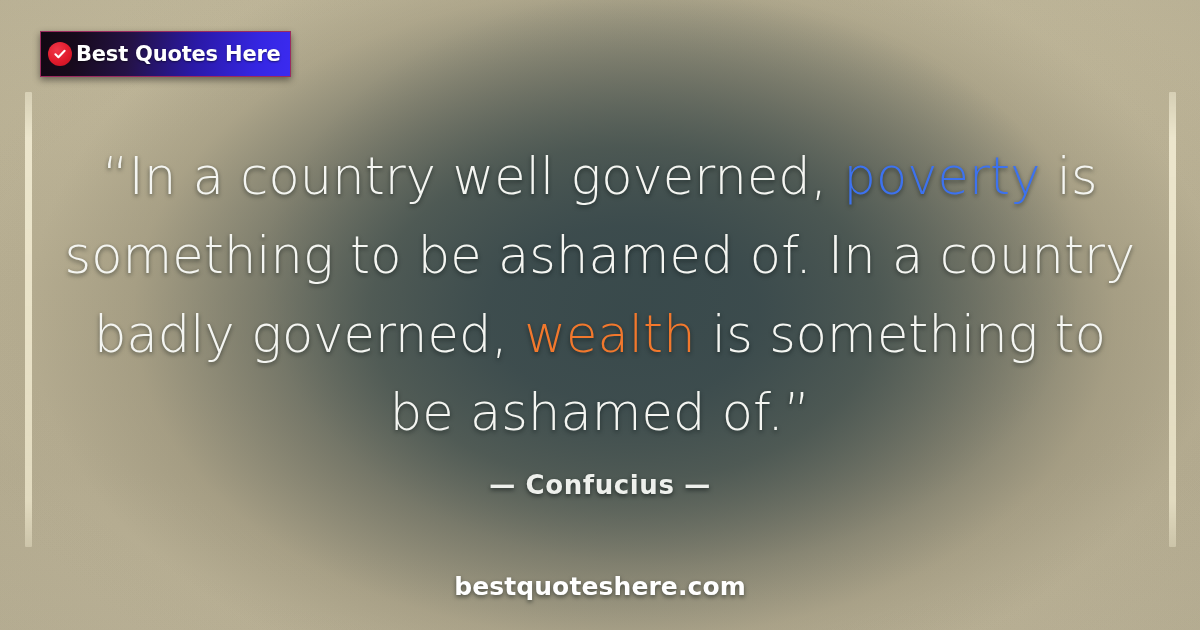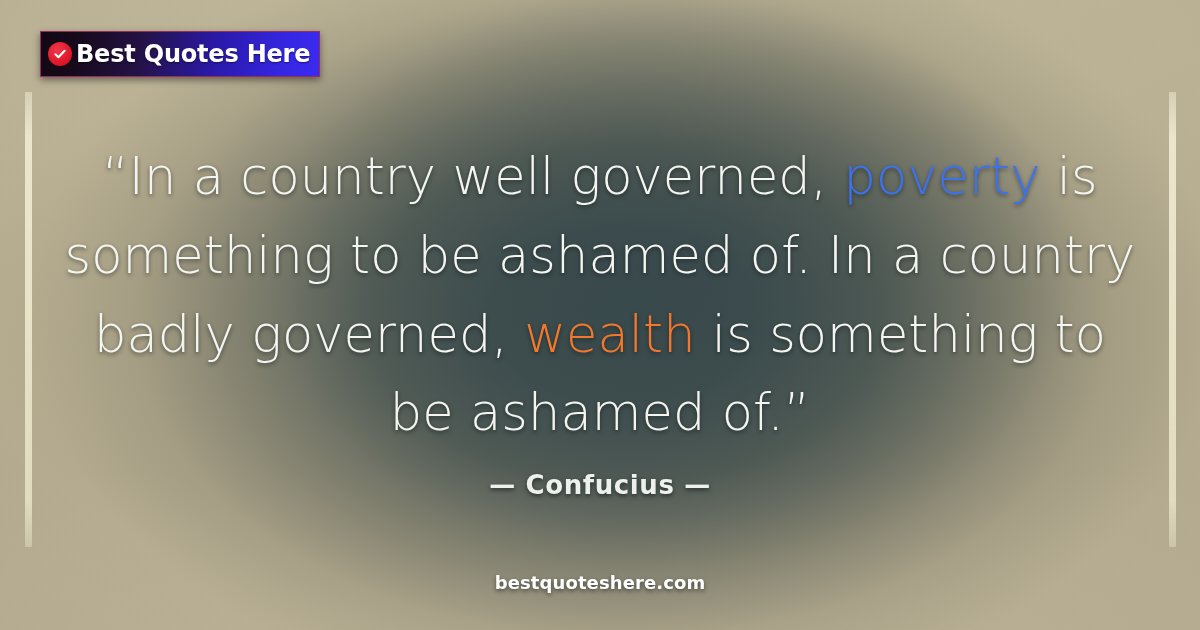--- a/index.html
+++ b/index.html
@@ -75,21 +75,21 @@
     border-radius: 50%;
     background: radial-gradient(circle at 38% 32%, #f0384a 0%, #e01b2c 55%, #c2101f 100%);
     display: flex;
     align-items: center;
     justify-content: center;
     flex: 0 0 auto;
   }
   #badge-check svg { display: block; }
   #badge-text {
     color: #ffffff;
-    font-size: 24px;
+    font-size: 21px;
     font-weight: bold;
     letter-spacing: -0.2px;
     white-space: nowrap;
     line-height: 1;
     text-shadow: 0 1px 2px rgba(0,0,0,0.5);
   }
 
   
   .side-bar {
     position: absolute;
@@ -143,21 +143,21 @@
     text-shadow: 0 2px 4px rgba(10,16,16,0.6);
   }
 
   #site-url {
     position: absolute;
     left: 0;
     right: 0;
     top: 572px;
     text-align: center;
     color: #ffffff;
-    font-size: 18px;
+    font-size: 25px;
     font-weight: bold;
     letter-spacing: 0.1px;
     text-shadow: 0 2px 4px rgba(10,16,16,0.55);
   }
 </style>
 </head>
 <body>
 
 <div id="card">
 

